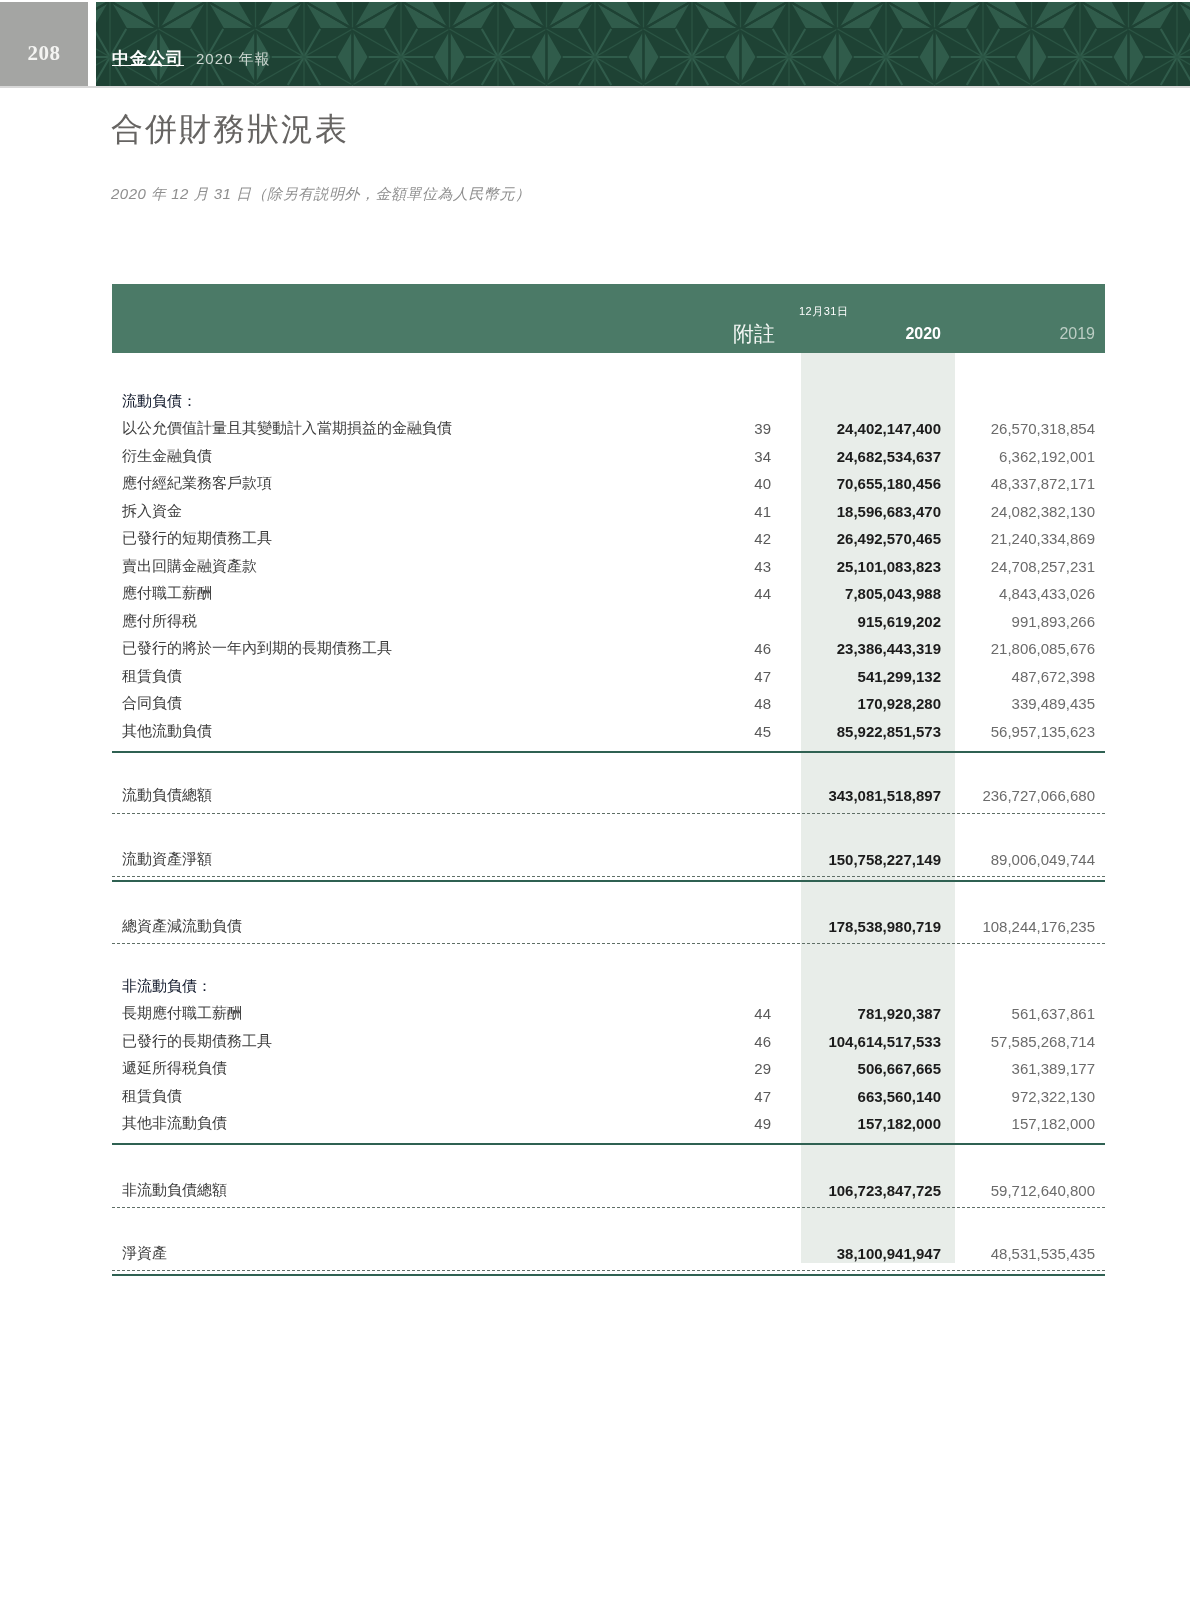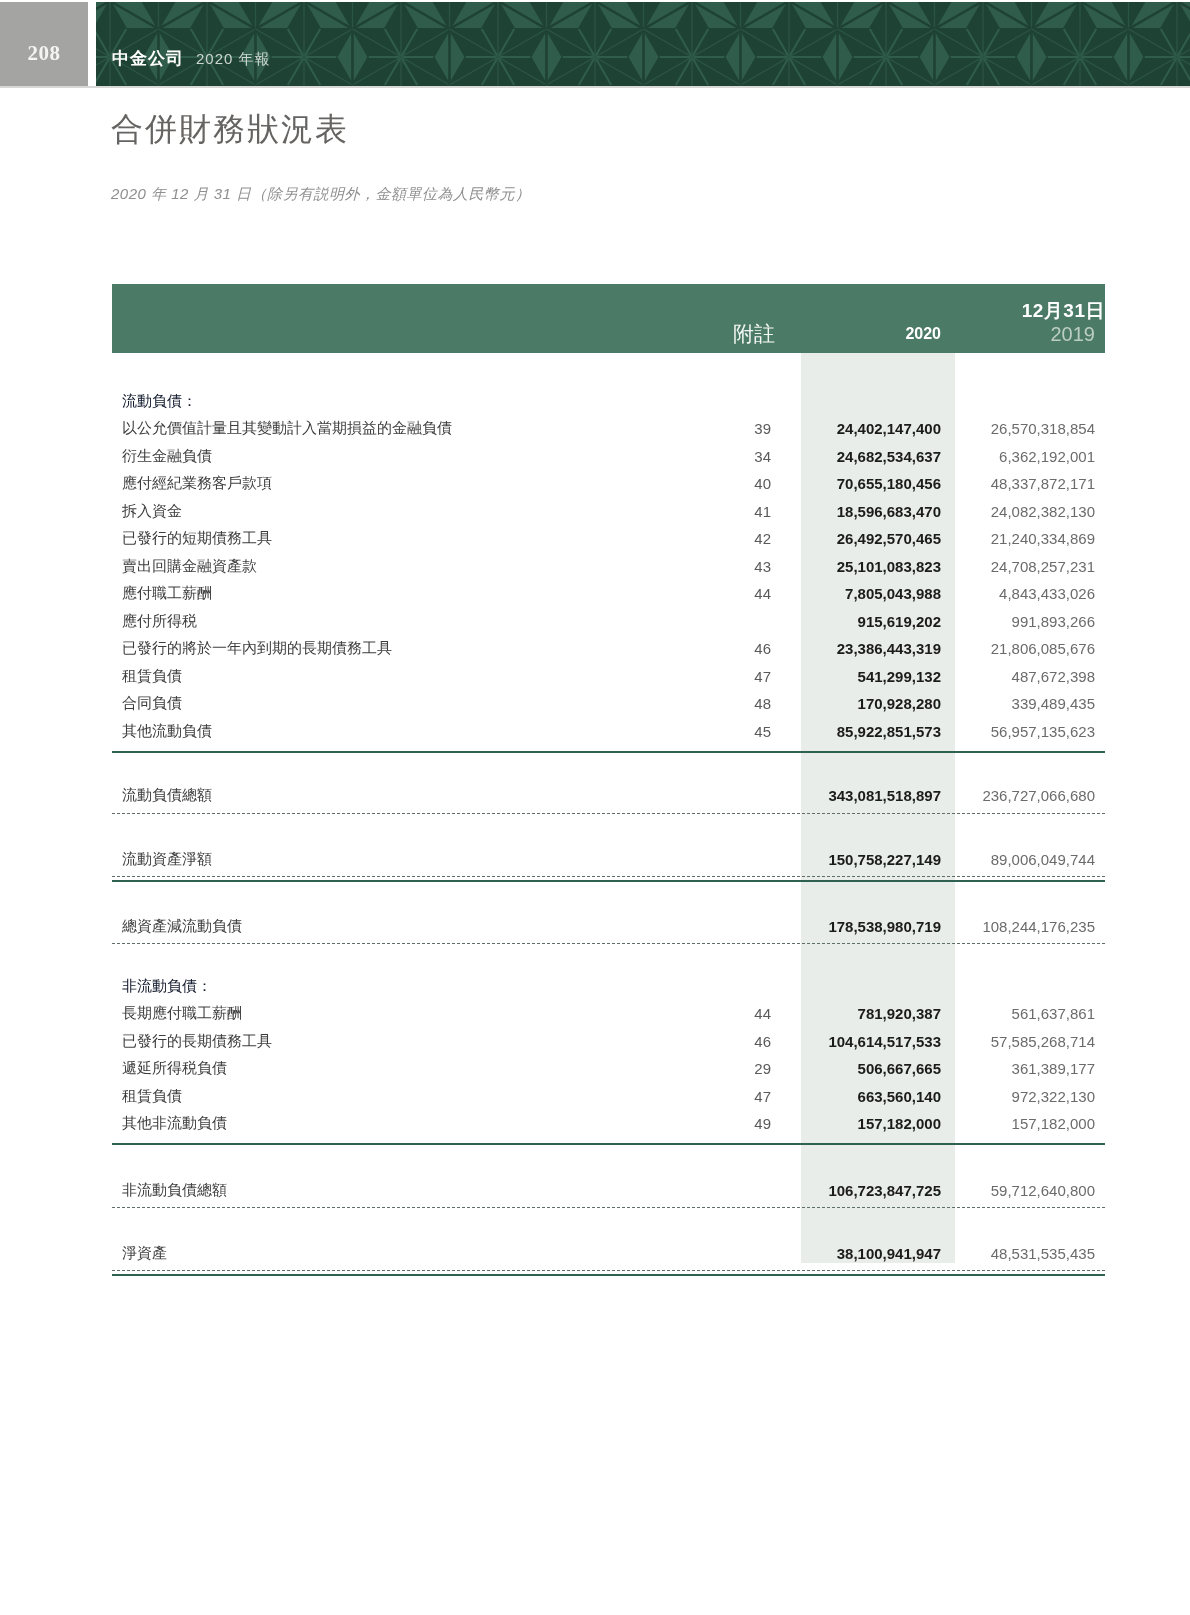--- a/index.html
+++ b/index.html
@@ -12,41 +12,41 @@
 
   
   .page-header{position:absolute;left:0;top:2px;width:1190px;height:84px;border-bottom:2px solid #d8d8d8;}
   .folio-box{position:absolute;left:0;top:0;width:88px;height:84px;background:#a4a5a3;
     display:flex;align-items:flex-end;justify-content:center;}
   .folio-box .num{font-family:"Liberation Serif","DejaVu Serif",serif;font-weight:bold;
     font-size:21px;color:#f4f4f2;padding-bottom:20px;letter-spacing:.5px;}
   .banner{position:absolute;left:96px;top:0;right:0;height:84px;overflow:hidden;}
   .banner svg{position:absolute;left:0;top:0;}
   .banner-text{position:absolute;left:16px;bottom:16px;display:flex;align-items:baseline;gap:12px;z-index:2;}
-  .banner-text .co{color:#ffffff;font-weight:bold;font-size:17px;letter-spacing:1px;}
+  .banner-text .co{color:#ffffff;font-weight:bold;font-size:17px;letter-spacing:1px;text-decoration:underline;}
   .banner-text .yr{color:#ccd6d0;font-size:15px;letter-spacing:1px;}
 
   
   .doc-title{margin:22px 0 0 111px;font-family:"Liberation Serif","DejaVu Serif",serif;
     font-size:32px;color:#666462;letter-spacing:2px;position:absolute;top:86px;}
   .doc-subtitle{position:absolute;top:185px;left:111px;font-style:italic;
     font-size:15px;color:#8f8f8f;letter-spacing:.5px;}
 
   
   .fin-table{position:absolute;left:112px;top:284px;width:993px;font-size:15px;}
   .stripe{position:absolute;left:689px;top:63px;width:154px;height:916px;background:#e8ede9;z-index:0;}
   .grid{display:grid;grid-template-columns:1fr 120px 154px 152px;align-items:center;}
   .band{position:relative;z-index:1;background:#4b7a67;height:61px;color:#fff;
     display:flex;flex-direction:column;justify-content:flex-end;padding-bottom:8px;}
   .band .l1{height:24px;line-height:24px;}
-  .band .l1 .date{grid-column:3/5;text-align:right;font-weight:bold;font-size:19px;letter-spacing:.5px;}
+  .band .l1 .date{grid-column:3/5;text-align:left;font-weight:normal;font-size:11px;letter-spacing:.5px;}
   .band .l2{height:22px;line-height:22px;}
   .band .note-h{grid-column:2;text-align:right;padding-right:24px;font-size:21px;color:#f2f6f3;}
   .band .y20{grid-column:3;text-align:right;padding-right:12px;font-weight:bold;font-size:16px;}
-  .band .y19{grid-column:4;text-align:right;padding-right:10px;font-size:20px;color:#bccdc4;}
+  .band .y19{grid-column:4;text-align:right;padding-right:10px;font-size:16px;color:#bccdc4;}
 
   .tbody{position:relative;z-index:1;}
   .row{height:27.5px;}
   .srow{height:28px;}
   .c-label{grid-column:1;color:#3d3d3d;padding-left:10px;white-space:nowrap;}
   .c-note{grid-column:2;text-align:right;padding-right:28px;color:#5a5a5a;}
   .c-v20{grid-column:3;text-align:right;padding-right:12px;color:#1b1b1b;font-weight:bold;}
   .c-v19{grid-column:4;text-align:right;padding-right:10px;color:#6b6b6b;}
   .section .c-label{color:#0f172a;}
   .rl{height:0;border-top:2px solid #2f6152;}

